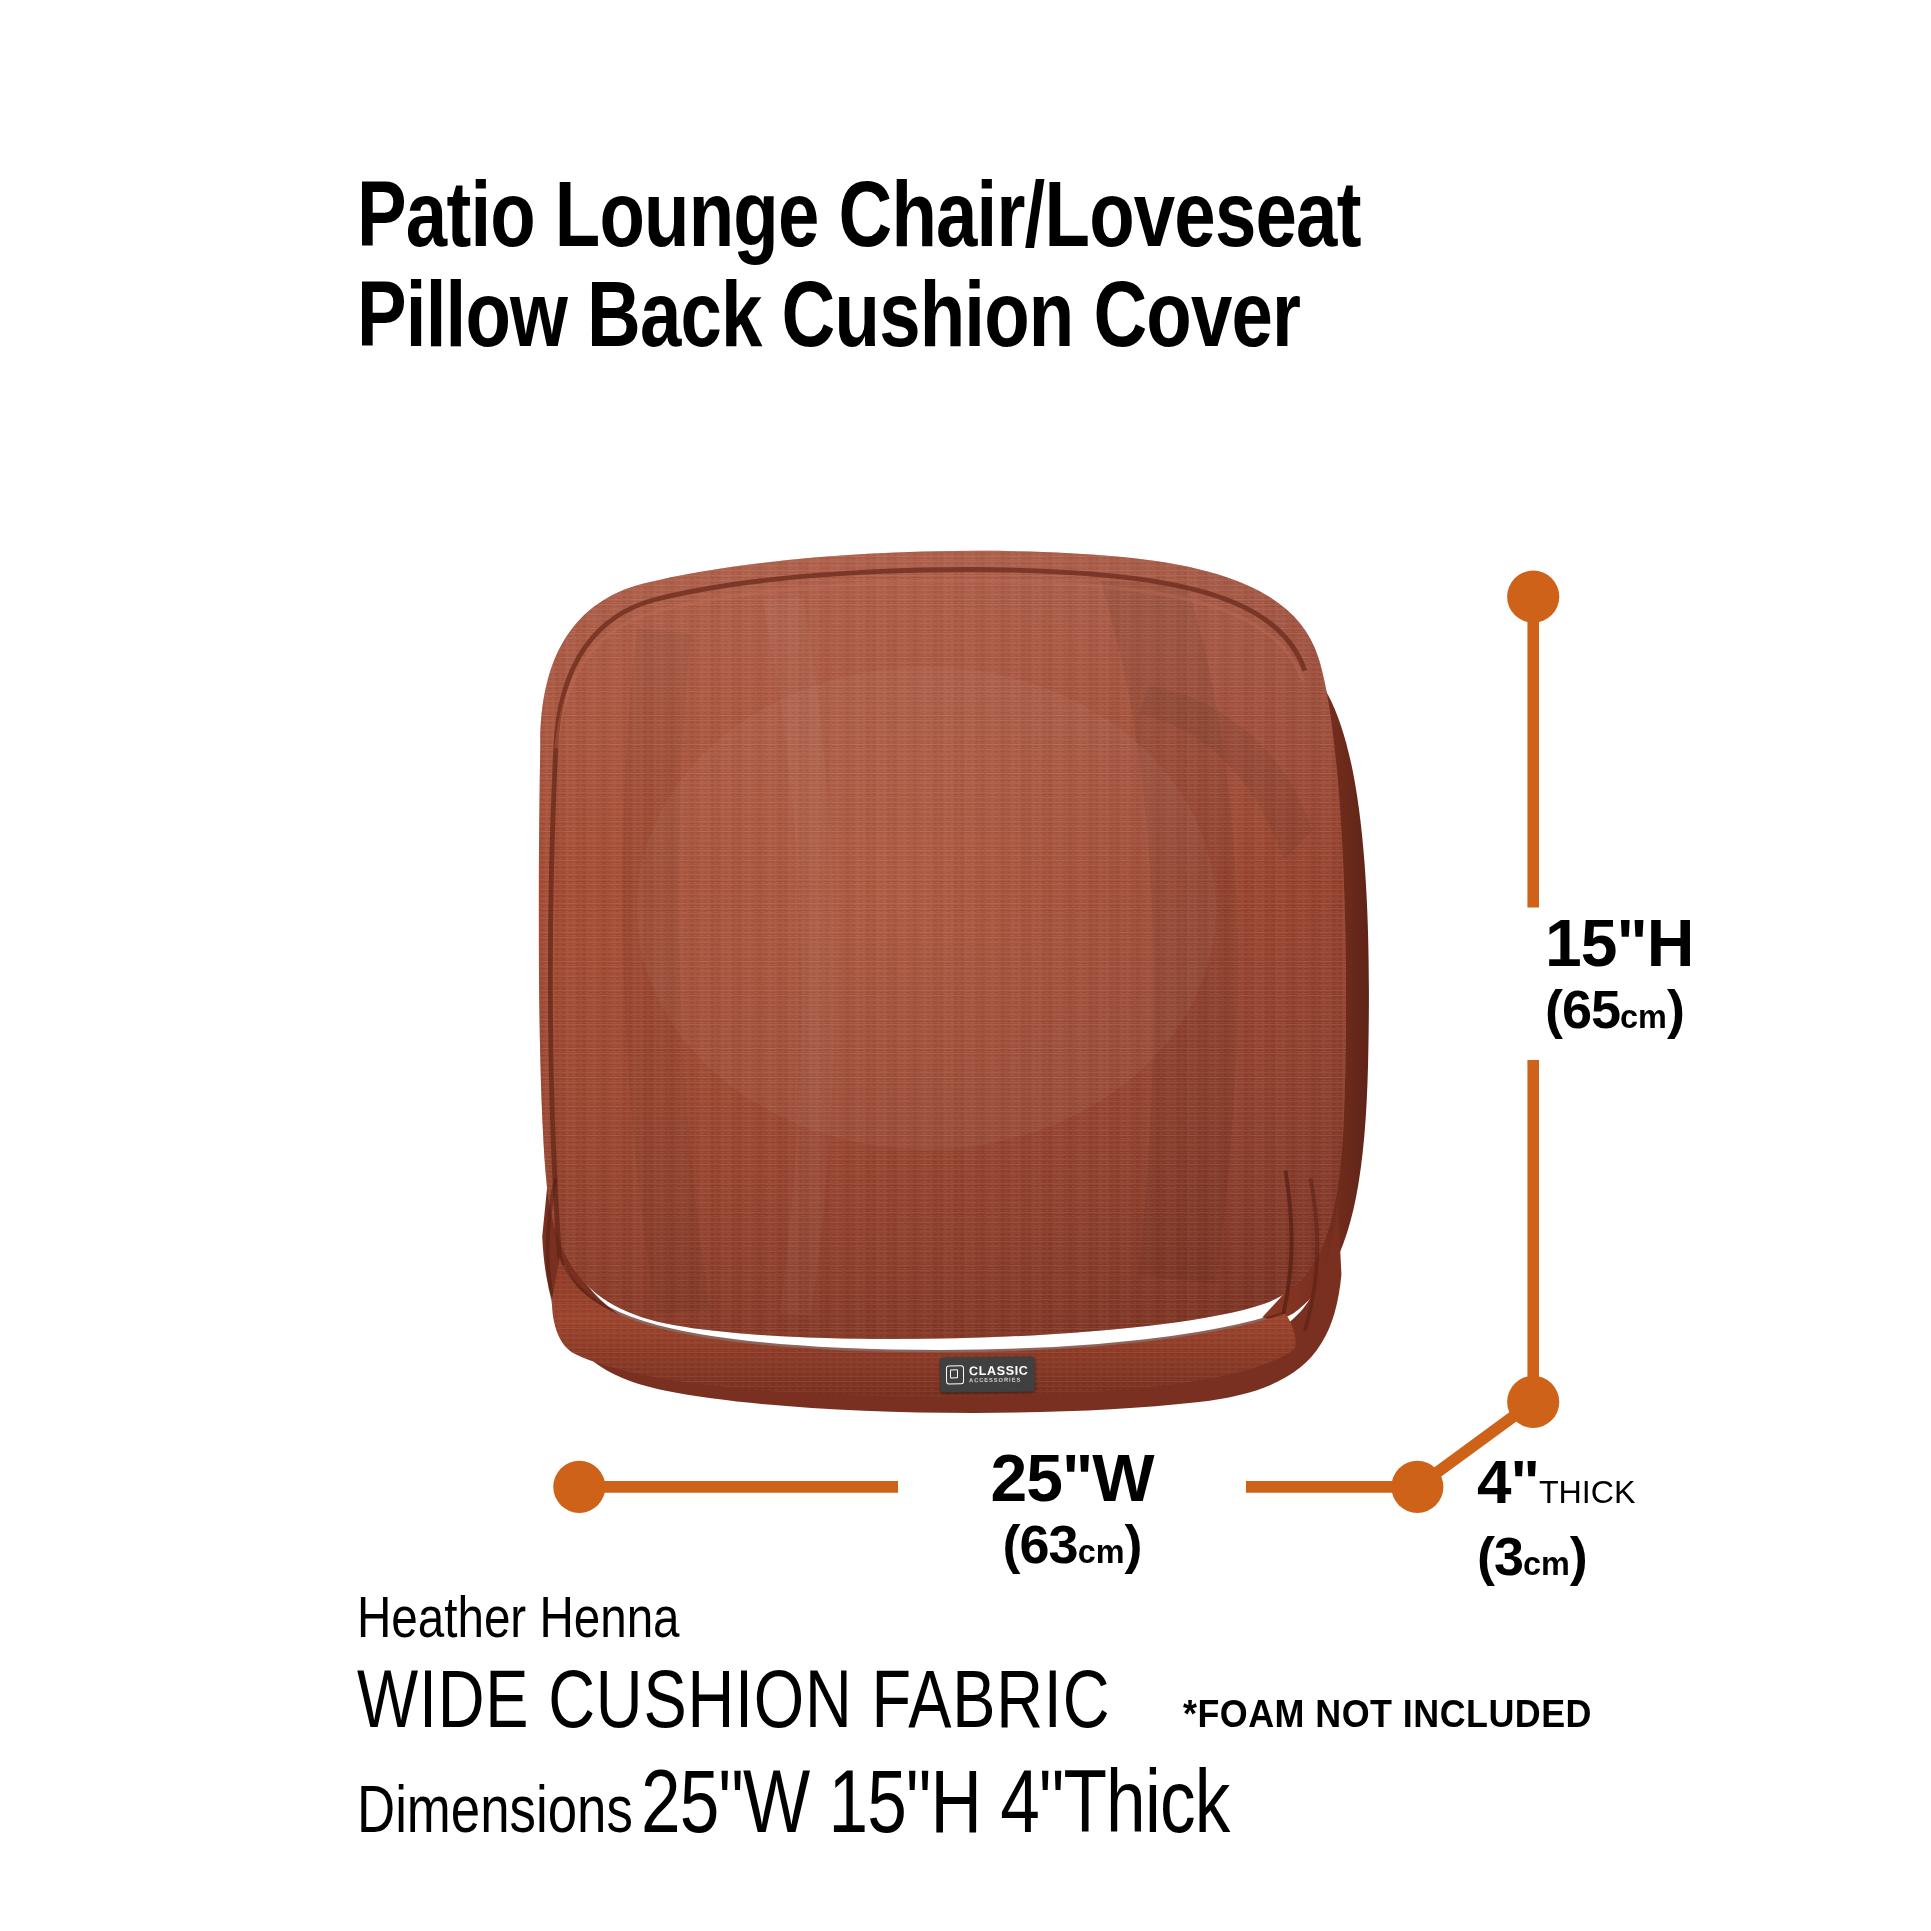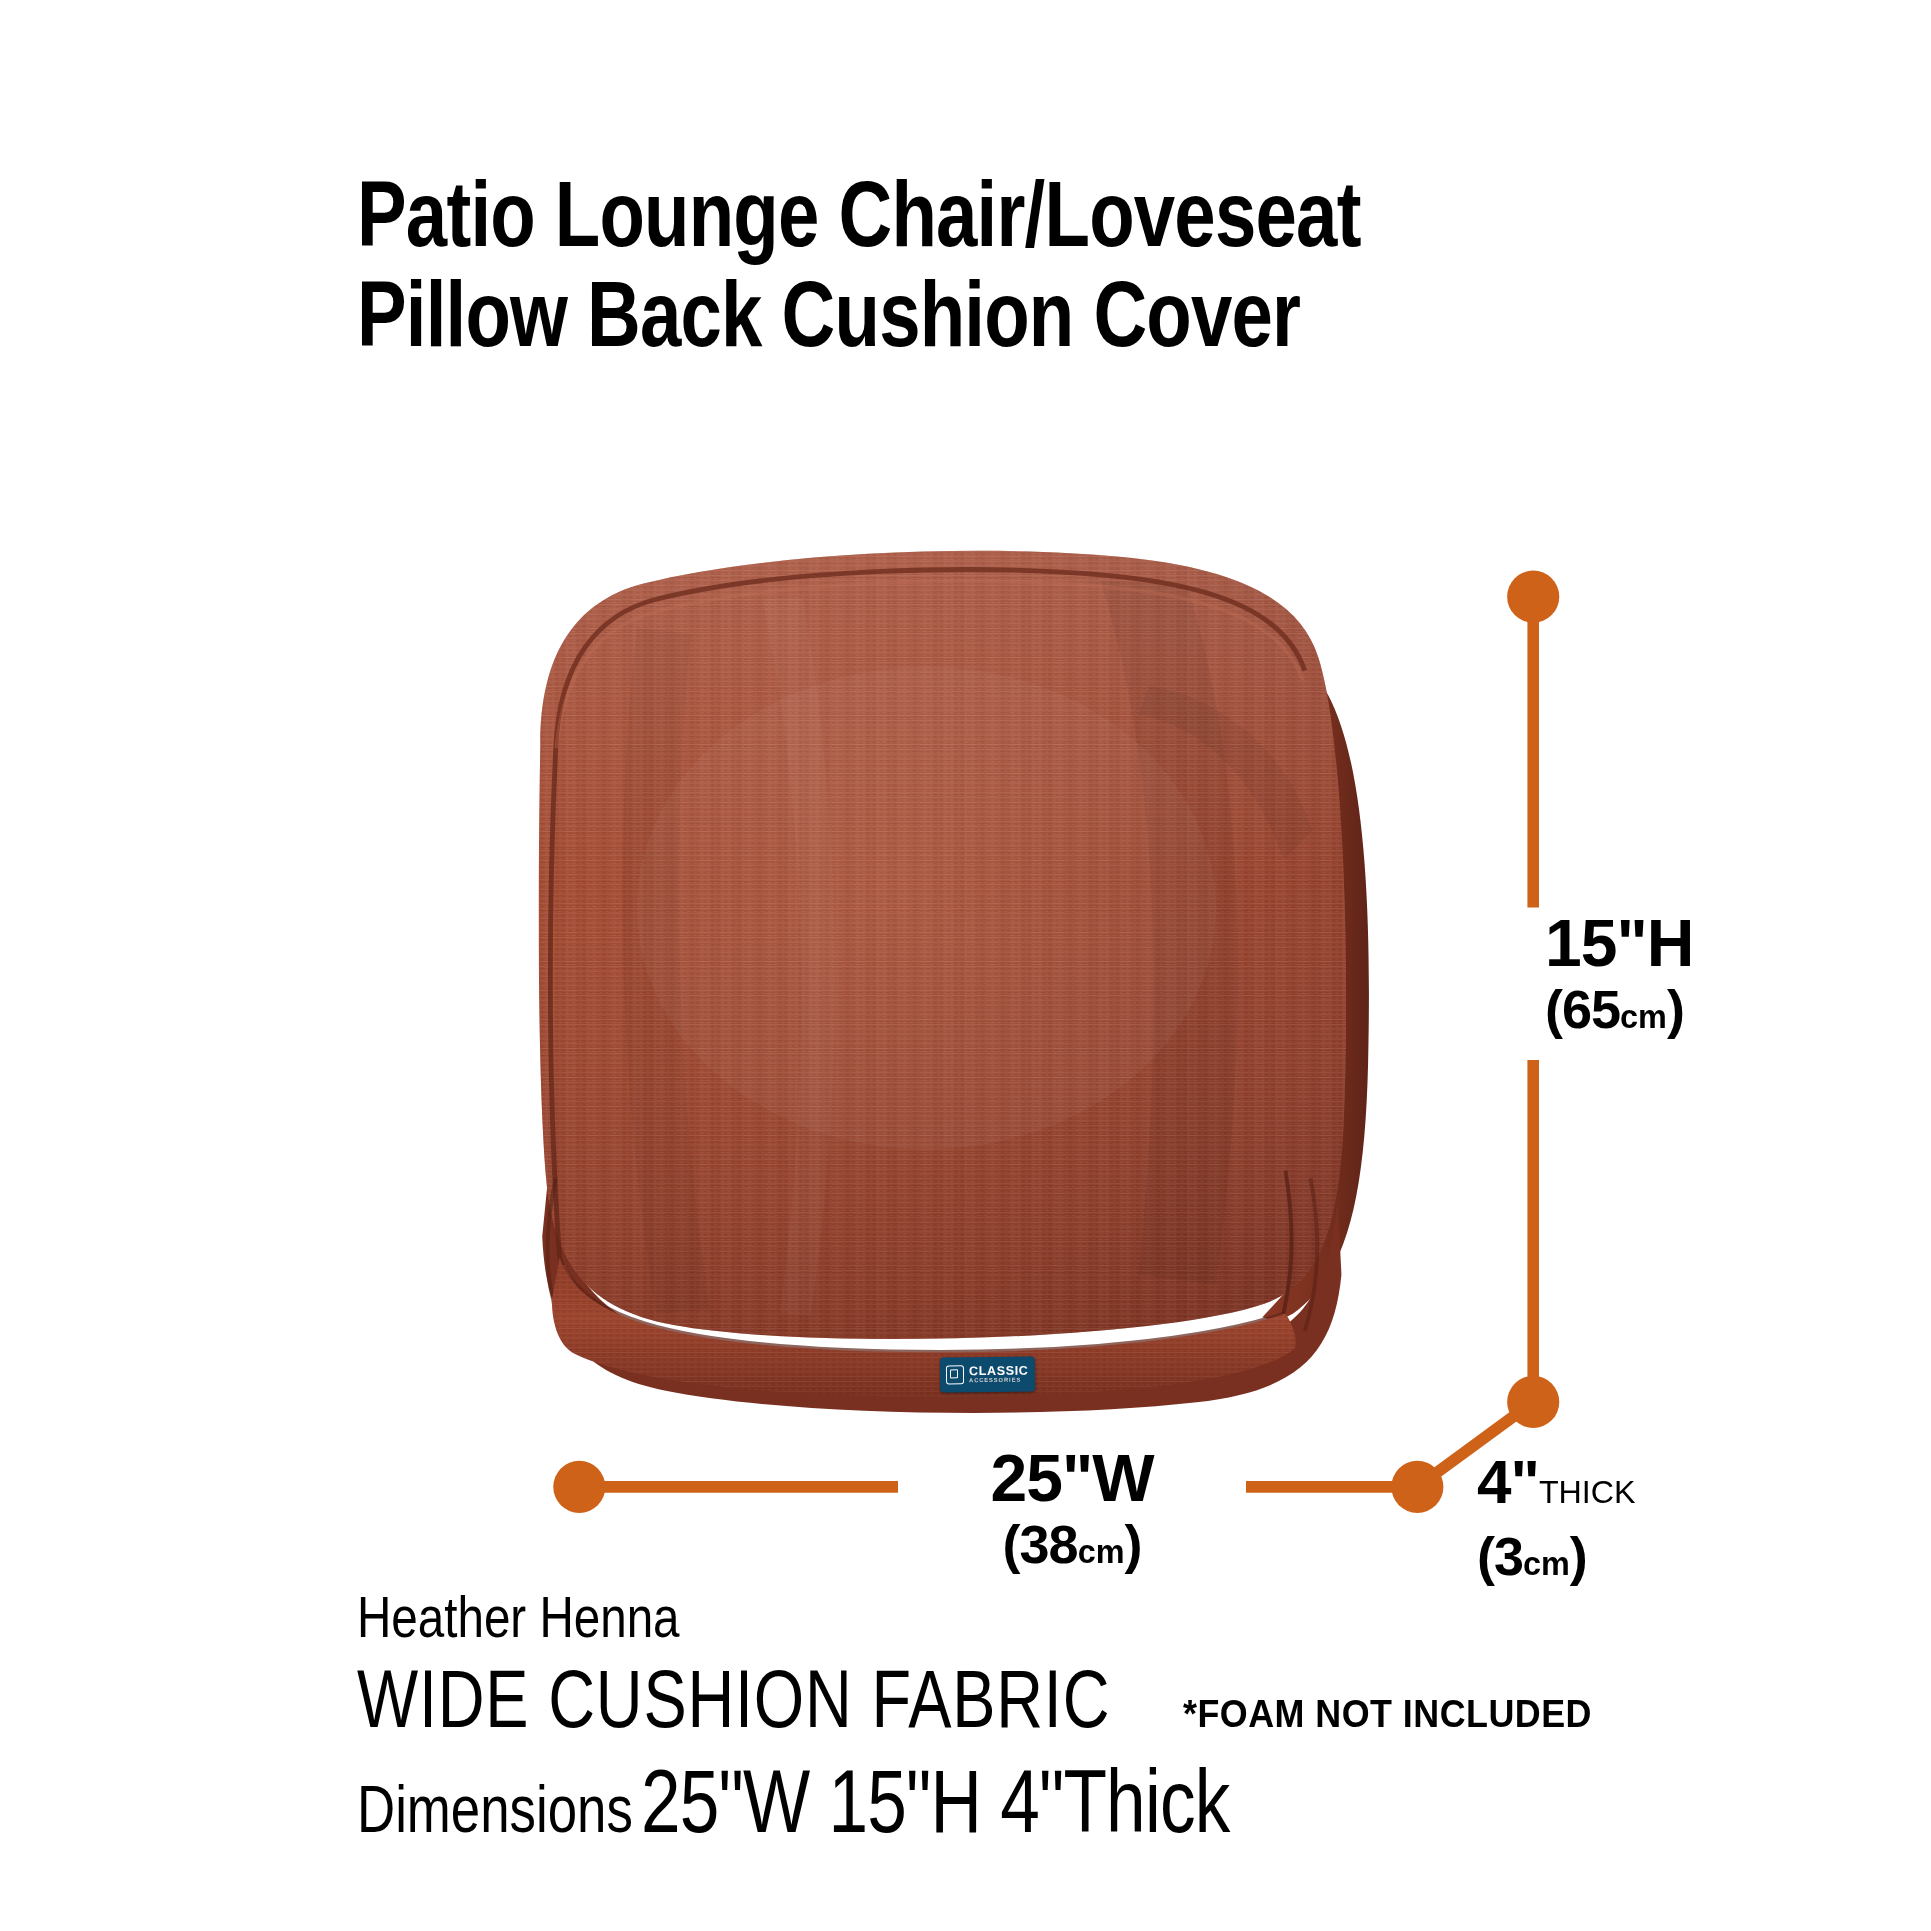--- a/index.html
+++ b/index.html
@@ -32,21 +32,21 @@
     left:521px;top:541px;
     width:888px;height:850px;
   }
   .cushion-svg{display:block;width:888px;height:850px;overflow:visible;}
 
   
   .brand-tag{
     position:absolute;
     left:419px;top:816px;
     width:95px;height:35px;
-    background:#0c4a6e;
+    background:#404040;
     border-radius:3.9px;
     box-shadow:0 1px 2.9px rgba(0,0,0,.45);
     display:flex;align-items:center;
     padding-left:5.8px;
     box-sizing:border-box;
     transform:rotate(-0.6deg);
     overflow:hidden;
   }
   .brand-mark{
     width:16.4px;height:16.4px;
@@ -281,21 +281,21 @@
     <line x1="1468" y1="1540" x2="1588" y2="1452" stroke="#CE6219" stroke-width="12"></line>
   </svg>
 
   <div class="dim-label dim-h">
     <span class="big">15"H</span>
     <span class="sub">(<span>65</span><span class="unit-md">cm</span>)</span>
   </div>
 
   <div class="dim-label dim-w">
     <span class="big">25"W</span>
-    <span class="sub">(<span>38</span><span class="unit-md">cm</span>)</span>
+    <span class="sub">(<span>63</span><span class="unit-md">cm</span>)</span>
   </div>
 
   <div class="dim-label dim-t">
     <span class="big"><span>4"</span><span class="unit-sm">THICK</span></span>
     <span class="sub">(<span>3</span><span class="unit-md">cm</span>)</span>
   </div>
 
   <div class="color-name">Heather Henna</div>
 
   <div class="fabric-row">

